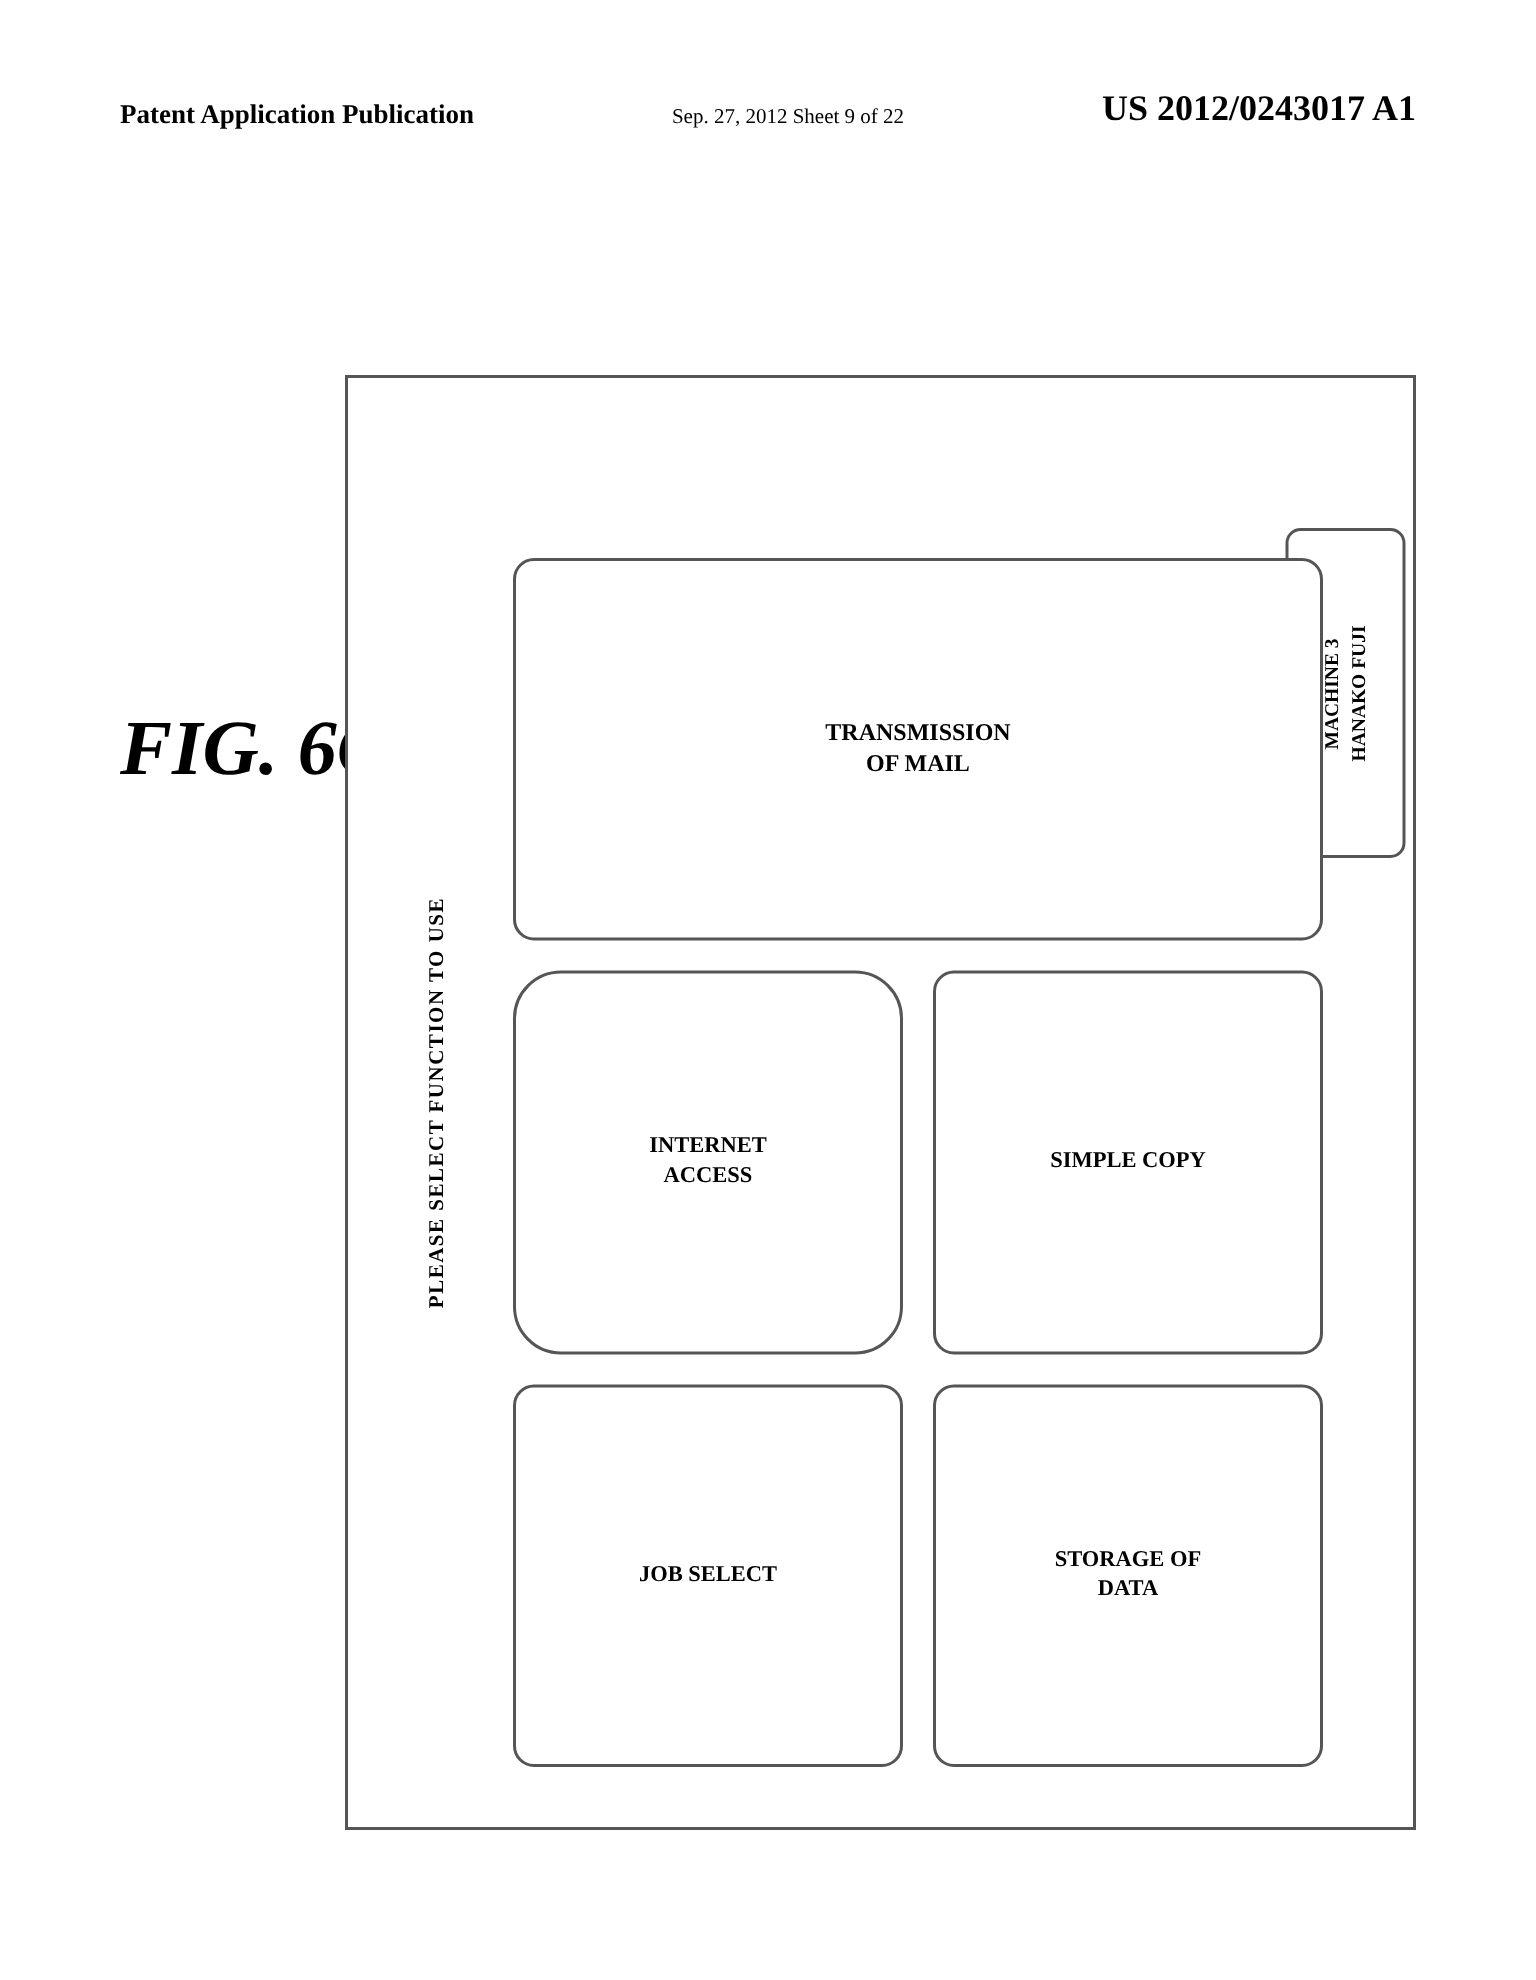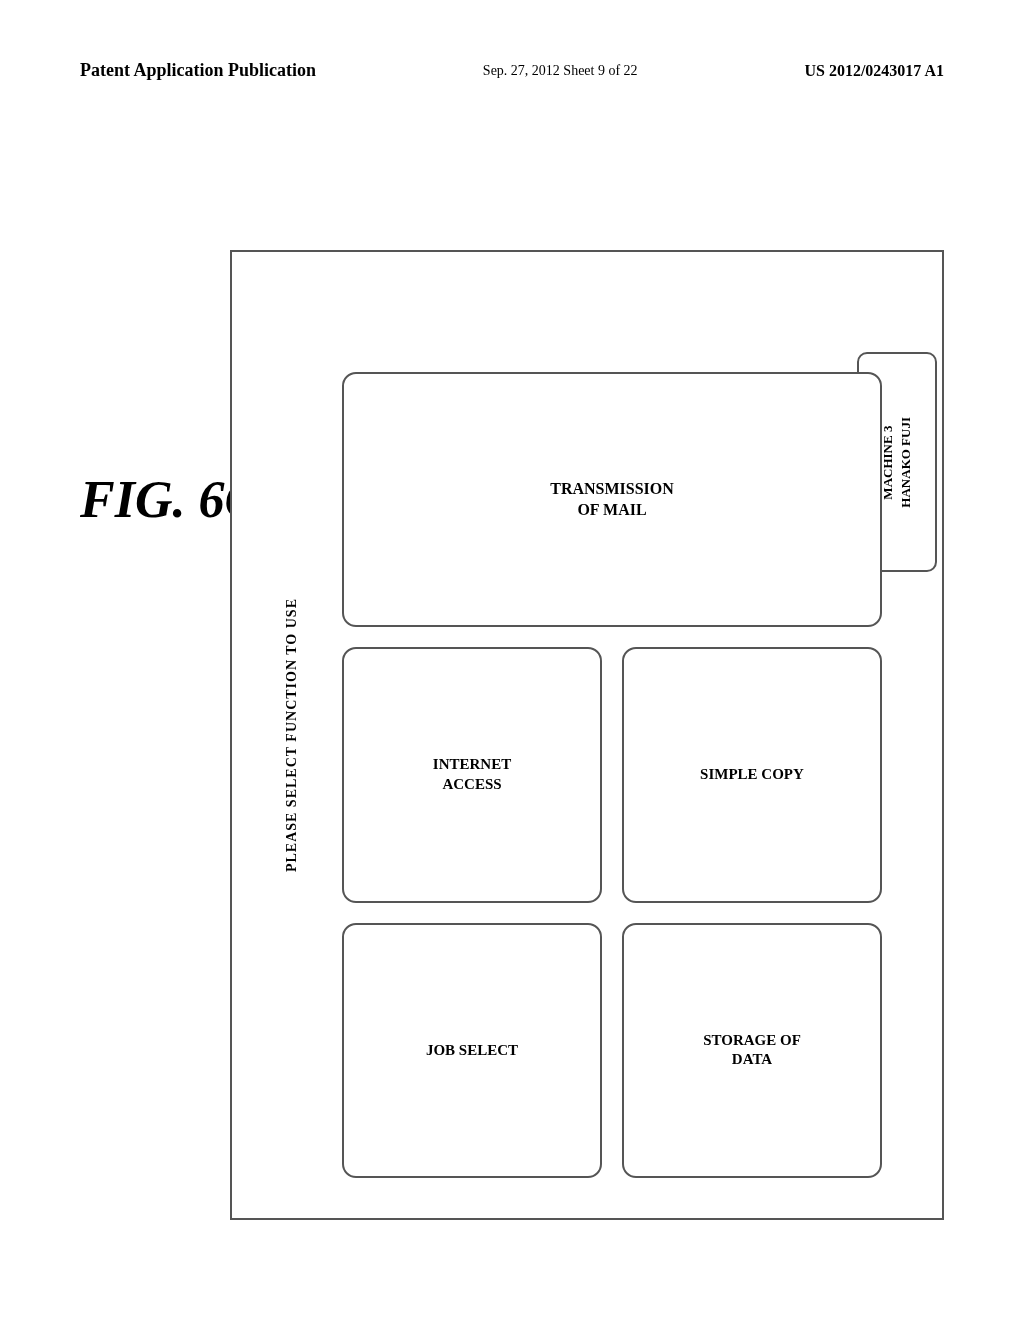--- a/index.html
+++ b/index.html
@@ -13,31 +13,31 @@
     }
 
     
     .header {
       position: absolute;
       top: 60px;
       left: 80px;
       right: 80px;
       display: flex;
       justify-content: space-between;
-      align-items: center;
+      align-items: flex-end;
     }
     .header-left {
       font-size: 18px;
       font-weight: bold;
     }
     .header-center {
       font-size: 14px;
     }
     .header-right {
-      font-size: 16px;
+      font-size: 24px;
       font-weight: bold;
     }
 
     
     .fig-label {
       position: absolute;
       top: 470px;
       left: 80px;
       font-size: 52px;
       font-weight: bold;
@@ -124,20 +124,21 @@
     
     .func-button.transmission {
       grid-column: 1 / 3;
       grid-row: 1 / 2;
       font-size: 16px;
     }
 
     .func-button.internet {
       grid-column: 1 / 2;
       grid-row: 2 / 3;
+      border-radius: 32px;
     }
 
     .func-button.simple {
       grid-column: 2 / 3;
       grid-row: 2 / 3;
       text-align: right;
     }
 
     .func-button.job {
       grid-column: 1 / 2;

